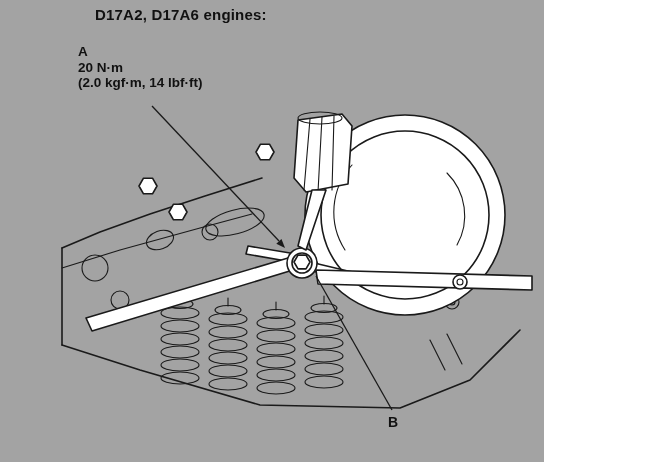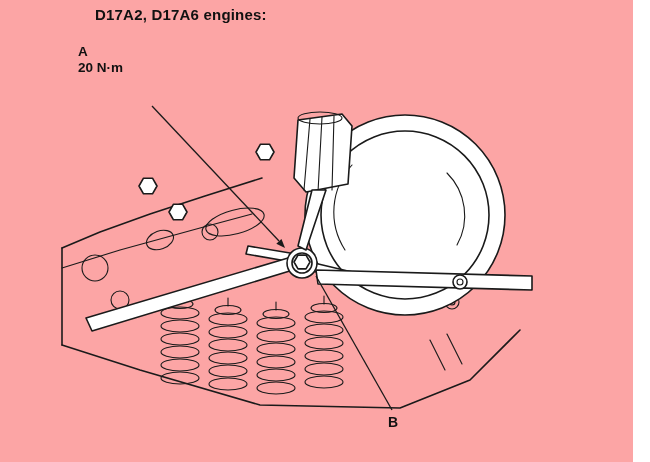--- a/index.html
+++ b/index.html
@@ -3,23 +3,23 @@
 <meta charset="utf-8">
 <style>
   html, body {
     margin: 0;
     padding: 0;
     background: #ffffff;
     font-family: "Liberation Sans", sans-serif;
   }
   .page {
     position: relative;
-    width: 633px;
+    width: 544px;
     height: 462px;
-    background: #fca5a5;
+    background: #a3a3a3;
     overflow: hidden;
   }
   .diagram-svg {
     position: absolute;
     left: 0;
     top: 0;
     width: 650px;
     height: 462px;
   }
   .txt {
@@ -76,20 +76,21 @@
 </head>
 <body>
 
 <div class="page">
 
   <div class="txt page-title">D17A2, D17A6 engines:</div>
 
   <div class="callout-a txt">
     <div>A</div>
     <div>20 N·m</div>
+    <div>(2.0 kgf·m, 14 lbf·ft)</div>
   </div>
 
   <div class="txt callout-b">B</div>
 
   <svg class="diagram-svg" viewBox="0 0 650 462">
 
     <g>
       <polyline class="ink" points="62,248 100,232 150,214 205,196 262,178"></polyline>
       <polyline class="ink thin" points="62,268 120,250 200,228 252,214"></polyline>
       <line class="ink" x1="62" y1="248" x2="62" y2="345"></line>

